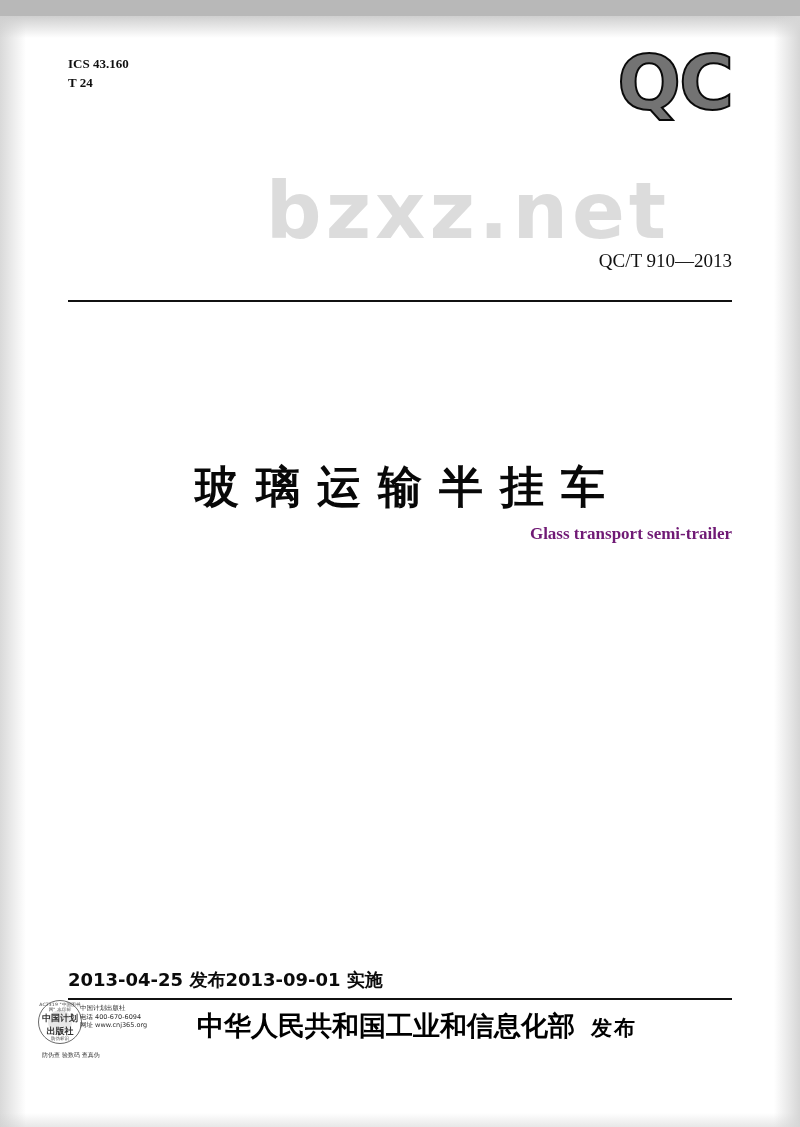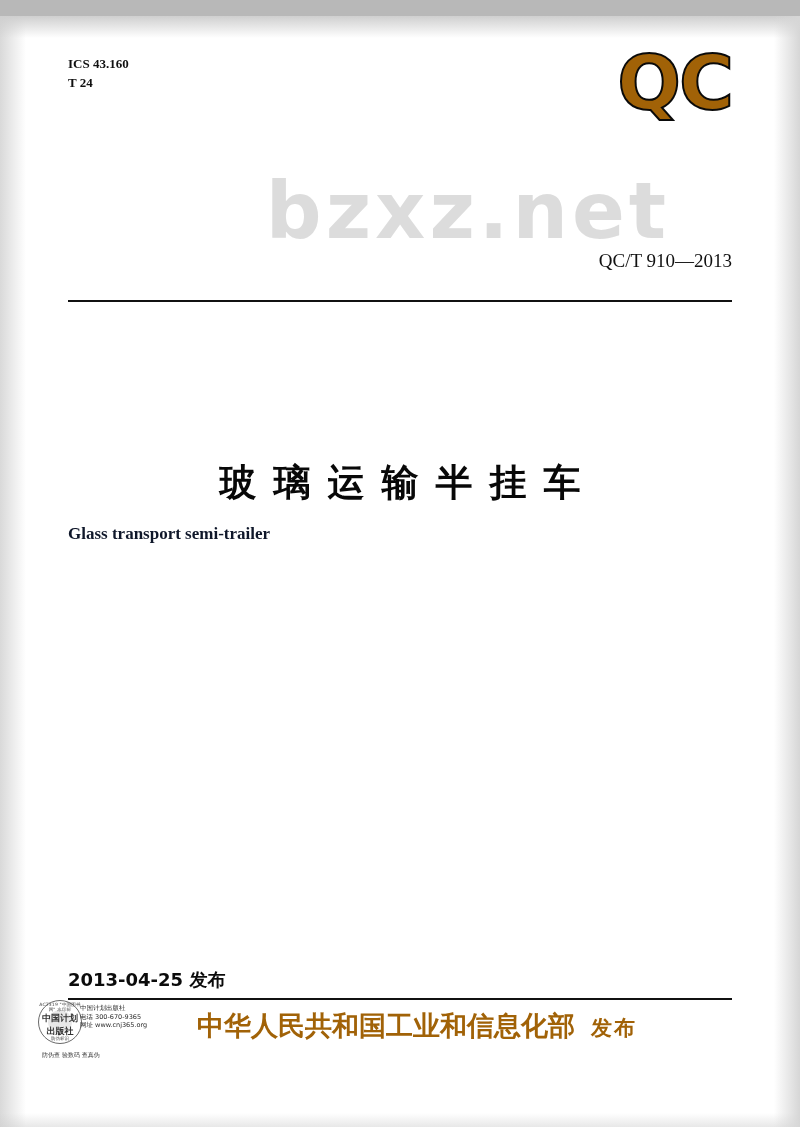--- a/index.html
+++ b/index.html
@@ -78,21 +78,21 @@
   
   .qc-logo {
     position: absolute;
     right: 0;
     top: 0;
     font-family: "DejaVu Sans", sans-serif;
     font-weight: bold;
     font-size: 75px;
     letter-spacing: -2px;
     line-height: 75px;
-    color: #a16207;
+    color: #737373;
     -webkit-text-stroke: 2px #0a0a0a;
   }
 
   
   .std-heading {
     position: absolute;
     left: 0;
     right: 0;
     top: 100px;
     text-align: center;
@@ -140,36 +140,36 @@
   }
 
   .title-cn {
     position: absolute;
     left: 0;
     right: 0;
     top: 412px;
     text-align: center;
     font-family: "DejaVu Sans", sans-serif;
     font-weight: bold;
-    font-size: 37px;
+    font-size: 44px;
     letter-spacing: 17px;
     text-indent: 17px;
     color: #080808;
   }
 
   .title-en {
     position: absolute;
     left: 0;
     right: 0;
     top: 478px;
-    text-align: left;
+    text-align: right;
     font-family: "Liberation Serif", serif;
     font-weight: bold;
     font-size: 17px;
-    color: #0f172a;
+    color: #701a75;
   }
 
   
   .footer-dates {
     position: absolute;
     left: 0;
     right: 0;
     top: 922px;
     display: flex;
     justify-content: flex-start;
@@ -194,21 +194,21 @@
     top: 962px;
     display: flex;
     align-items: center;
   }
   .publisher-text {
     flex: 1;
     text-align: center;
     font-family: Liberation Serif, serif;
     font-weight: bold;
     font-size: 27px;
-    color: #a16207;
+    color: #000000;
     white-space: nowrap;
     padding-left: 34px;
   }
   .publisher-text .pub-suffix {
     font-size: 21px;
     padding-left: 16px;
     letter-spacing: 2px;
   }
 
   
@@ -307,38 +307,39 @@
 
     <div class="std-number">QC/T 910—2013</div>
 
     <div class="rule"></div>
 
     <div class="title-cn">玻璃运输半挂车</div>
     <div class="title-en">Glass transport semi-trailer</div>
 
     <div class="footer-dates">
       <div>2013-04-25 发布</div>
+      <div>2013-09-01 实施</div>
     </div>
     <div class="footer-rule"></div>
 
     <div class="publisher-row">
       <div class="publisher-text">
         <span>中华人民共和国工业和信息化部</span><span class="pub-suffix">发布</span>
       </div>
     </div>
 
     <div class="seal">
       <div class="circle">
         <div class="circle-inner"></div>
         <div class="circle-top">ACT319 "中国图书网" 水印标</div>
         <div class="circle-glyph">中国计划出版社</div>
         <div class="circle-bottom">防伪标识</div>
       </div>
       <div class="lines">
         <div>中国计划出版社</div>
-        <div>电话 300-670-9365</div>
+        <div>电话 400-670-6094</div>
         <div>网址 www.cnj365.org</div>
       </div>
       <div class="footer-line">防伪查 验数码 查真伪</div>
     </div>
 
   </div>
 </div>
 
 </body></html>

